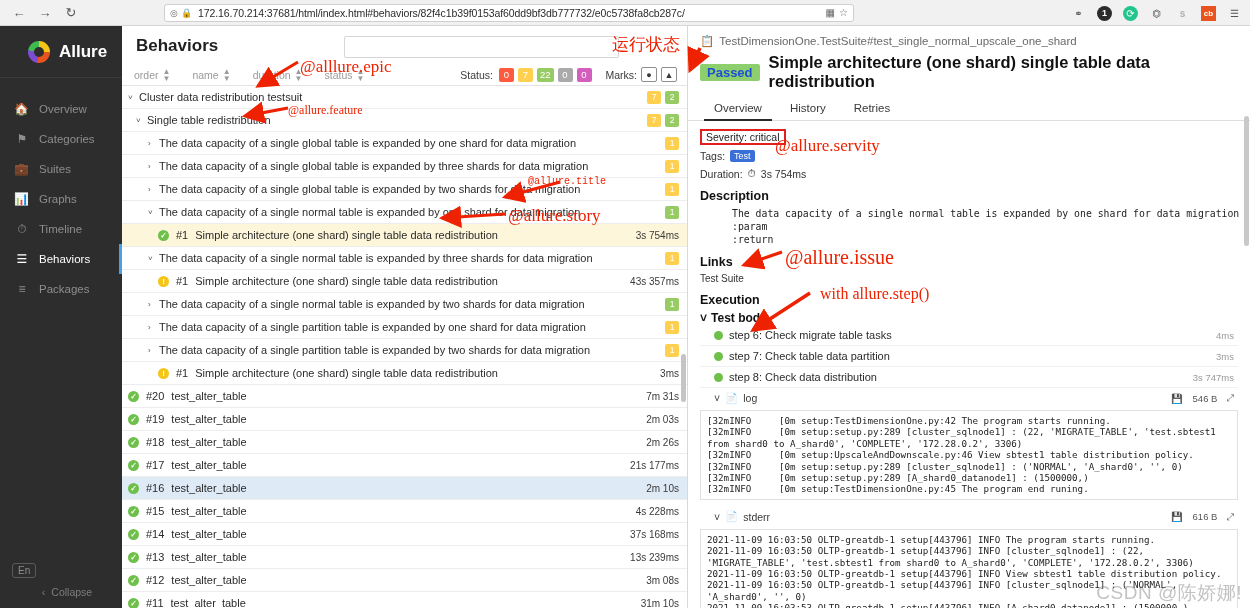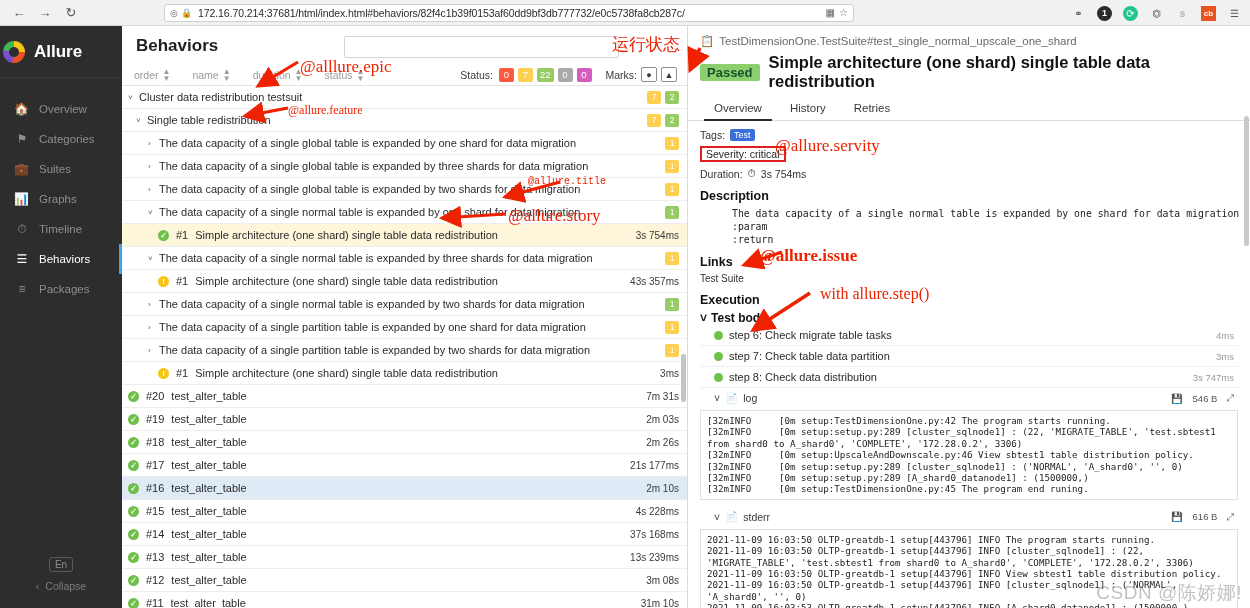--- a/index.html
+++ b/index.html
@@ -60,21 +60,21 @@
   
   #sidebar {
     width: 122px;
     background: #2d2d2d;
     color: #9a9a9a;
     display: flex; flex-direction: column;
     position: relative;
     flex-shrink: 0;
   }
   #brand {
-    height: 52px; display: flex; align-items: center; padding-left: 3px;
+    height: 52px; display: flex; align-items: center; padding-left: 28px;
     border-bottom: 1px solid #3a3a3a;
   }
   #brand .logo {
     width: 22px; height: 22px; border-radius: 50%;
     background: conic-gradient(#f5c518 0deg 90deg, #e8531f 90deg 190deg, #7d4dd1 190deg 280deg, #3fb950 280deg 360deg);
     position: relative; margin-right: 9px;
   }
   #brand .logo::after {
     content:""; position:absolute; left:6px; top:6px; width:10px; height:10px;
     border-radius:50%; background:#2d2d2d;
@@ -86,22 +86,22 @@
     height: 30px; padding-left: 13px;
     font-size: 11.5px; color: #8e8e8e;
     position: relative;
   }
   .nav-item.active { color: #ffffff; }
   .nav-item.active::after {
     content:""; position:absolute; right:0; top:0; bottom:0; width:3px; background:#4a9fe0;
   }
   .nav-icon { width: 18px; display: inline-flex; justify-content: center; margin-right: 8px; font-size: 12px; }
   #sidebar-bottom {
-    position: absolute; bottom: 0; left: 0; right: 0;
-    padding-bottom: 16px; text-align: center;
+    position: absolute; bottom: 0; left: 12px; right: 0;
+    padding-bottom: 10px; text-align: left;
   }
   #lang-box {
     display:inline-block; border: 1px solid #5a5a5a; border-radius: 3px;
     padding: 1px 5px; font-size: 10px; color: #8e8e8e; margin-bottom: 8px;
   }
   #collapse-row { font-size: 10.5px; color:#7d7d7d; display:flex; align-items:center; justify-content:center; gap:6px; }
 
   
   #left-panel {
     width: 566px; flex-shrink: 0;
@@ -172,21 +172,21 @@
   #lp-scroll .thumb { position:absolute; top: 268px; height: 48px; width:5px; background:#c4c4c4; border-radius:3px;}
 
   
   #right-panel { flex: 1; background:#fff; display:flex; flex-direction:column; overflow:hidden; position:relative;}
   #rp-breadcrumb {
     display:flex; align-items:center; gap:5px;
     padding: 8px 12px 3px 12px; font-size: 11.5px; color: #6a6a6a;
   }
   #rp-titlerow { display:flex; align-items:center; gap:9px; padding: 2px 12px 7px 12px; }
   #passed-badge {
-    background: #8dcf6c; color: #14532d; font-size: 13px; font-weight: bold;
+    background: #8dcf6c; color: #1d4ed8; font-size: 13px; font-weight: bold;
     padding: 1px 7px; border-radius: 2px;
   }
   #rp-title { font-size: 16.5px; font-weight: bold; color: #111; }
   #rp-tabs { display:flex; gap: 0; border-bottom: 1px solid #dedede; padding: 0 12px; }
   .rtab { padding: 4px 14px 6px 14px; font-size: 11.5px; color:#3a3a3a; position:relative; }
   .rtab.active { font-weight: normal; }
   .rtab.active::after { content:""; position:absolute; left:4px; right:4px; bottom:-1px; height:2px; background:#2b2b2b;}
   #rp-body { flex:1; overflow:hidden; padding: 8px 12px 0 12px; }
   .meta-line { font-size: 10.5px; color:#333; margin-bottom: 5px; display:flex; align-items:center; gap:5px;}
   .tag-chip { background: #3a6fd8; color:#fff; font-size: 9px; padding: 1px 4px; border-radius:2px; }
@@ -519,25 +519,25 @@
       <span id="rp-title">Simple architecture (one shard) single table data redistribution</span>
     </div>
     <div id="rp-tabs">
       <div class="rtab active">Overview</div>
       <div class="rtab">History</div>
       <div class="rtab">Retries</div>
     </div>
 
     <div id="rp-body">
       <div class="meta-line">
+        <span id="severity-box">Severity: critical</span>
+      </div>
+      <div class="meta-line">
         <span>Tags:</span>
         <span class="tag-chip">Test</span>
-      </div>
-      <div class="meta-line">
-        <span id="severity-box">Severity: critical</span>
       </div>
       <div class="meta-line">
         <span>Duration:</span>
         <span>⏱</span>
         <span>3s 754ms</span>
       </div>
 
       <div class="sec-head">Description</div>
       <div id="desc-block">The data capacity of a single normal table is expanded by one shard for data migration
 :param
@@ -623,17 +623,17 @@
   <line x1="782" y1="252" x2="744" y2="265" stroke="#ee2200" stroke-width="3.2" marker-end="url(#ah)"></line>
   <line x1="810" y1="293" x2="753" y2="330" stroke="#ee2200" stroke-width="3.5" marker-end="url(#ah)"></line>
 </svg>
 <div id="overlay-text" style="position:absolute;left:0;top:0;width:1250px;height:608px;pointer-events:none;">
     <div class="anno" style="left: 300px; top: 57px; font-size: 17px;">@alllure.epic</div>
     <div class="anno" style="left: 288px; top: 103px; font-size: 12px;">@allure.feature</div>
     <div class="anno" style="left: 528px; top: 176px; font-size: 10px; font-family: Liberation Mono, monospace;">@allure.title</div>
     <div class="anno" style="left: 508px; top: 206px; font-size: 17px;">@allure.story</div>
     <div class="anno" style="left: 612px; top: 33px; font-size: 17px; font-family: &quot;Liberation Sans&quot;, sans-serif;">运行状态</div>
     <div class="anno" style="left: 775px; top: 136px; font-size: 17px;">@allure.servity</div>
-    <div class="anno" style="left: 760px; top: 246px; font-size: 17px; font-weight: bold;">@allure.issue</div>
+    <div class="anno" style="left: 785px; top: 246px; font-size: 20px;">@allure.issue</div>
     <div class="anno" style="left: 820px; top: 285px; font-size: 16px;">with allure.step()</div>
   </div>
 
 <div id="watermark">CSDN @陈娇娜!</div>
 
 </body></html>

